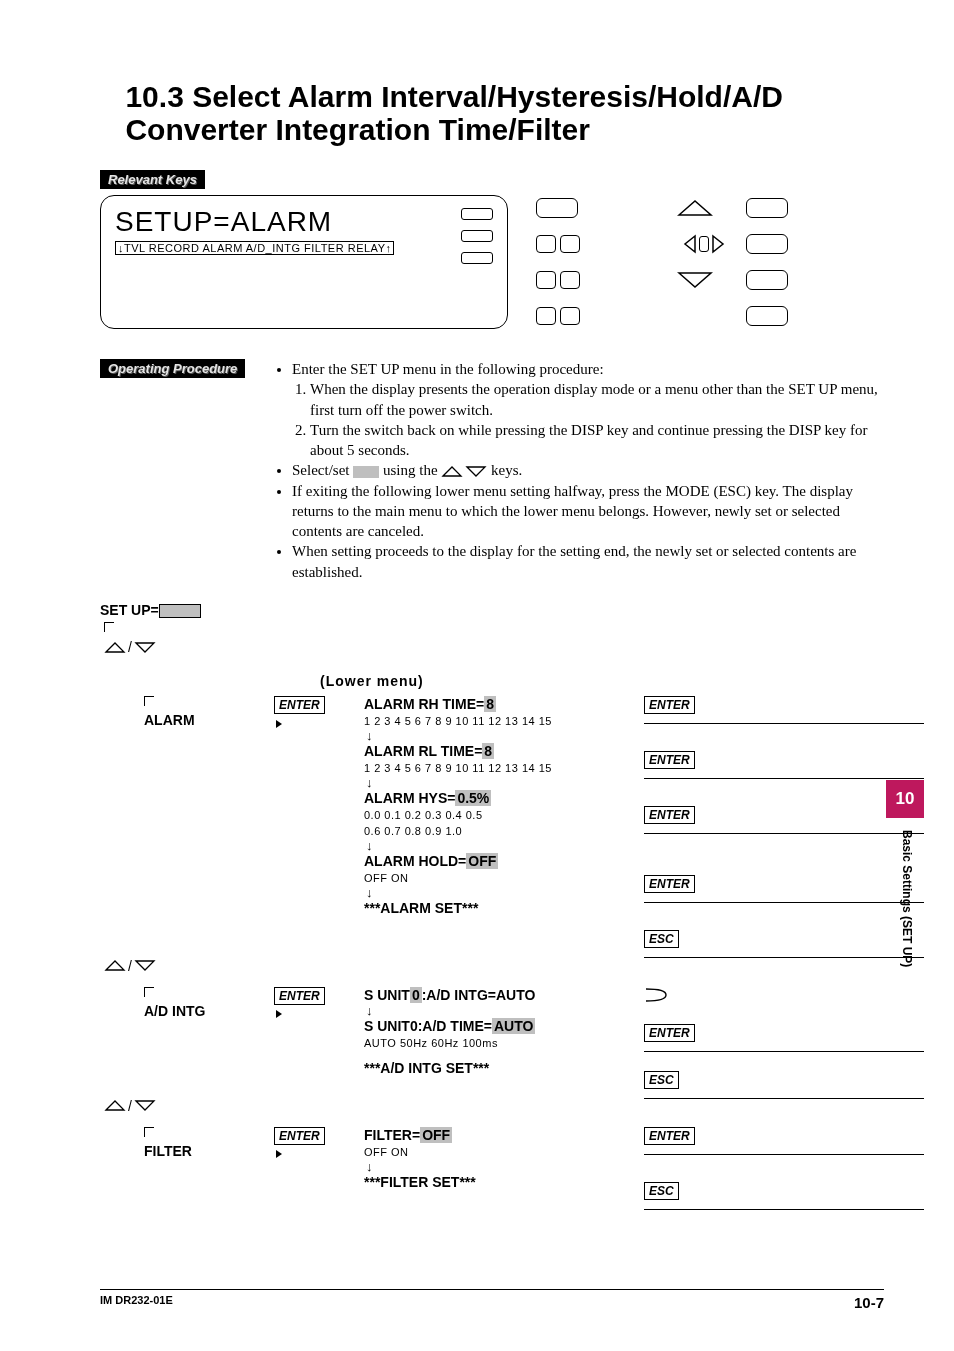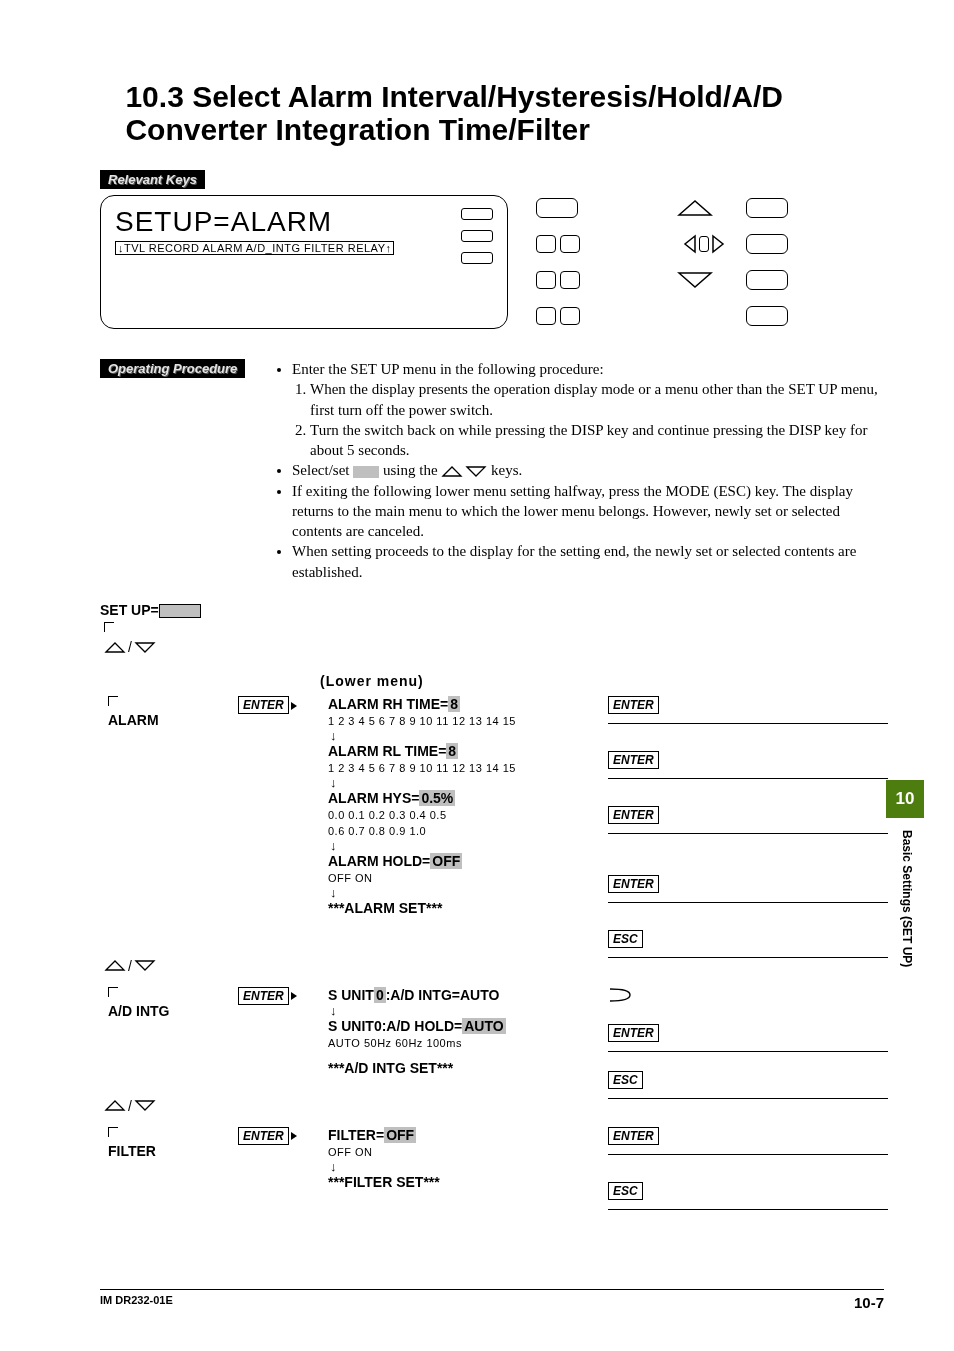--- a/index.html
+++ b/index.html
@@ -104,21 +104,21 @@
 
   
   .flow { font-family: Arial, Helvetica, sans-serif; font-size: 14px; margin-top: 20px; position: relative; }
   .menu-title { font-weight: bold; letter-spacing: 1px; }
   .flow-row {
     display: grid;
     grid-template-columns: 130px 90px 280px 90px;
     align-items: flex-start;
     margin-top: 2px;
   }
-  .cell { padding: 1px 8px; }
+  .cell { padding: 1px 8px; margin-left: 36px; }
   .item-lbl { font-weight: bold; }
   .enter-box, .esc-box {
     border: 1px solid #000;
     font-style: italic;
     font-weight: bold;
     font-size: 12px;
     padding: 0 4px;
     display: inline-block;
     line-height: 16px;
   }
@@ -160,21 +160,21 @@
     width:10px;height:10px;border-left:1px solid #000;border-top:1px solid #000;display:inline-block;vertical-align:top;
   }
 
   
   .side-tab {
     position: absolute;
     right: 30px;
     top: 780px;
     width: 38px;
     height: 38px;
-    background: #4d7c0f;
+    background: #be185d;
     color: #fff;
     font-family: Arial, Helvetica, sans-serif;
     font-weight: bold;
     font-size: 17px;
     display: flex;
     align-items: center;
     justify-content: center;
   }
   .side-text {
     position: absolute;
@@ -377,21 +377,21 @@
         </svg>
     </span>
   </div>
 
   <div class="flow-row" style="margin-top:12px;">
     <div class="cell"><span class="dot-corner"></span><br><span class="item-lbl">A/D INTG</span></div>
     <div class="cell"><span class="enter-box">ENTER</span><span class="rt-arrowhead"></span></div>
     <div class="cell">
       <span class="item-lbl"><span>S UNIT</span><span class="hl">0</span><span>:A/D INTG=AUTO</span></span>
       <div class="down-arrow"></div>
-      <span class="item-lbl"><span>S UNIT0:A/D HOLD=</span><span class="hl">AUTO</span></span><br>
+      <span class="item-lbl"><span>S UNIT0:A/D TIME=</span><span class="hl">AUTO</span></span><br>
       <span class="opts">AUTO 50Hz 60Hz 100ms</span>
       <div style="height:10px"></div>
       <span class="item-lbl">***A/D INTG SET***</span>
     </div>
     <div class="cell">
       <span style="display:inline-flex;align-items:center;">
         <svg width="26" height="16">
             <path d="M2 2 Q 22 2 22 8 Q22 14 2 14" fill="none" stroke="#000" stroke-width="1.4"></path>
           </svg>
       </span>

